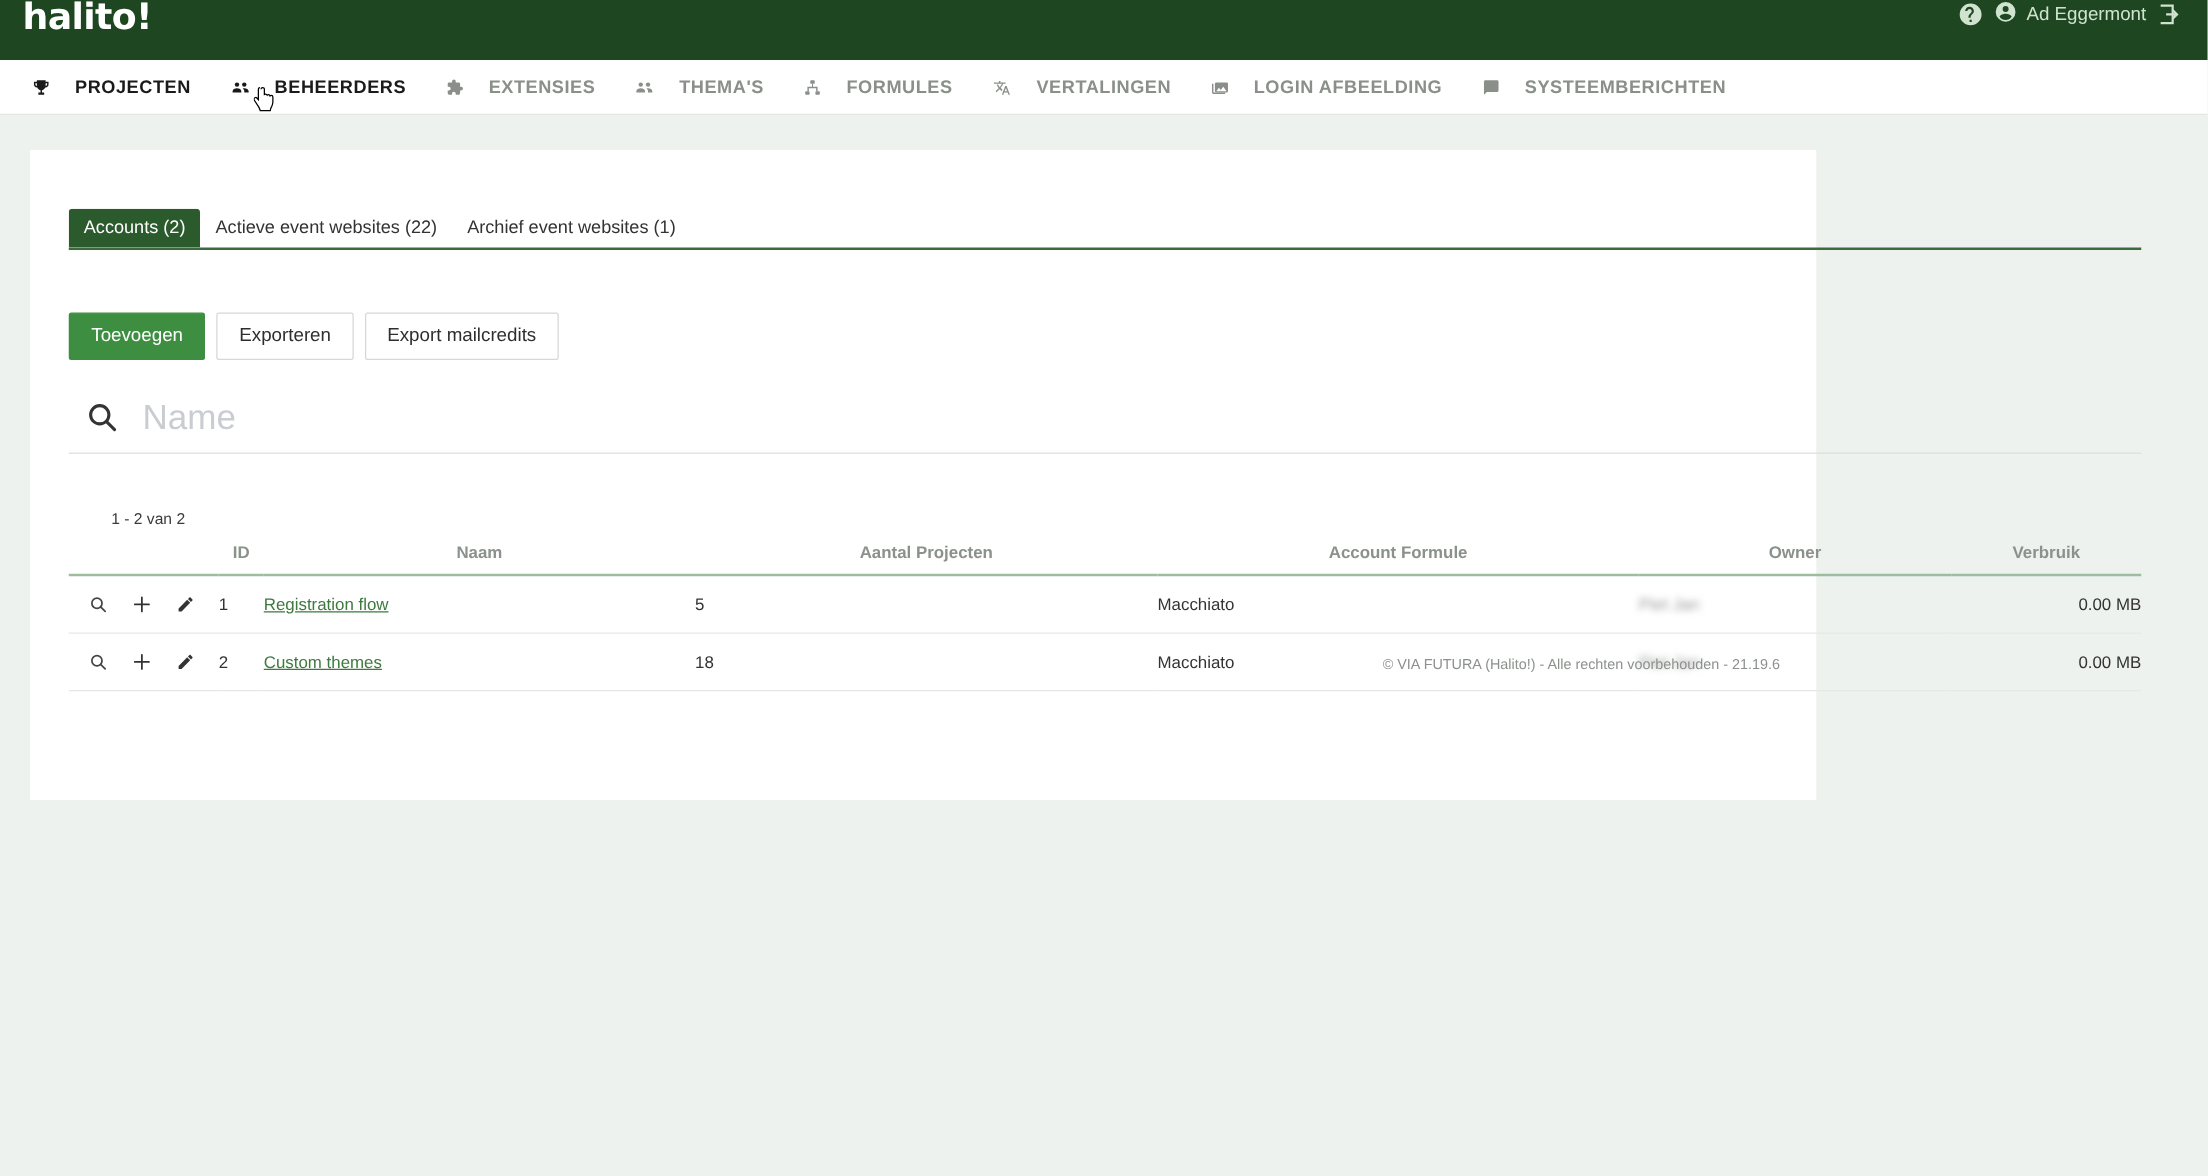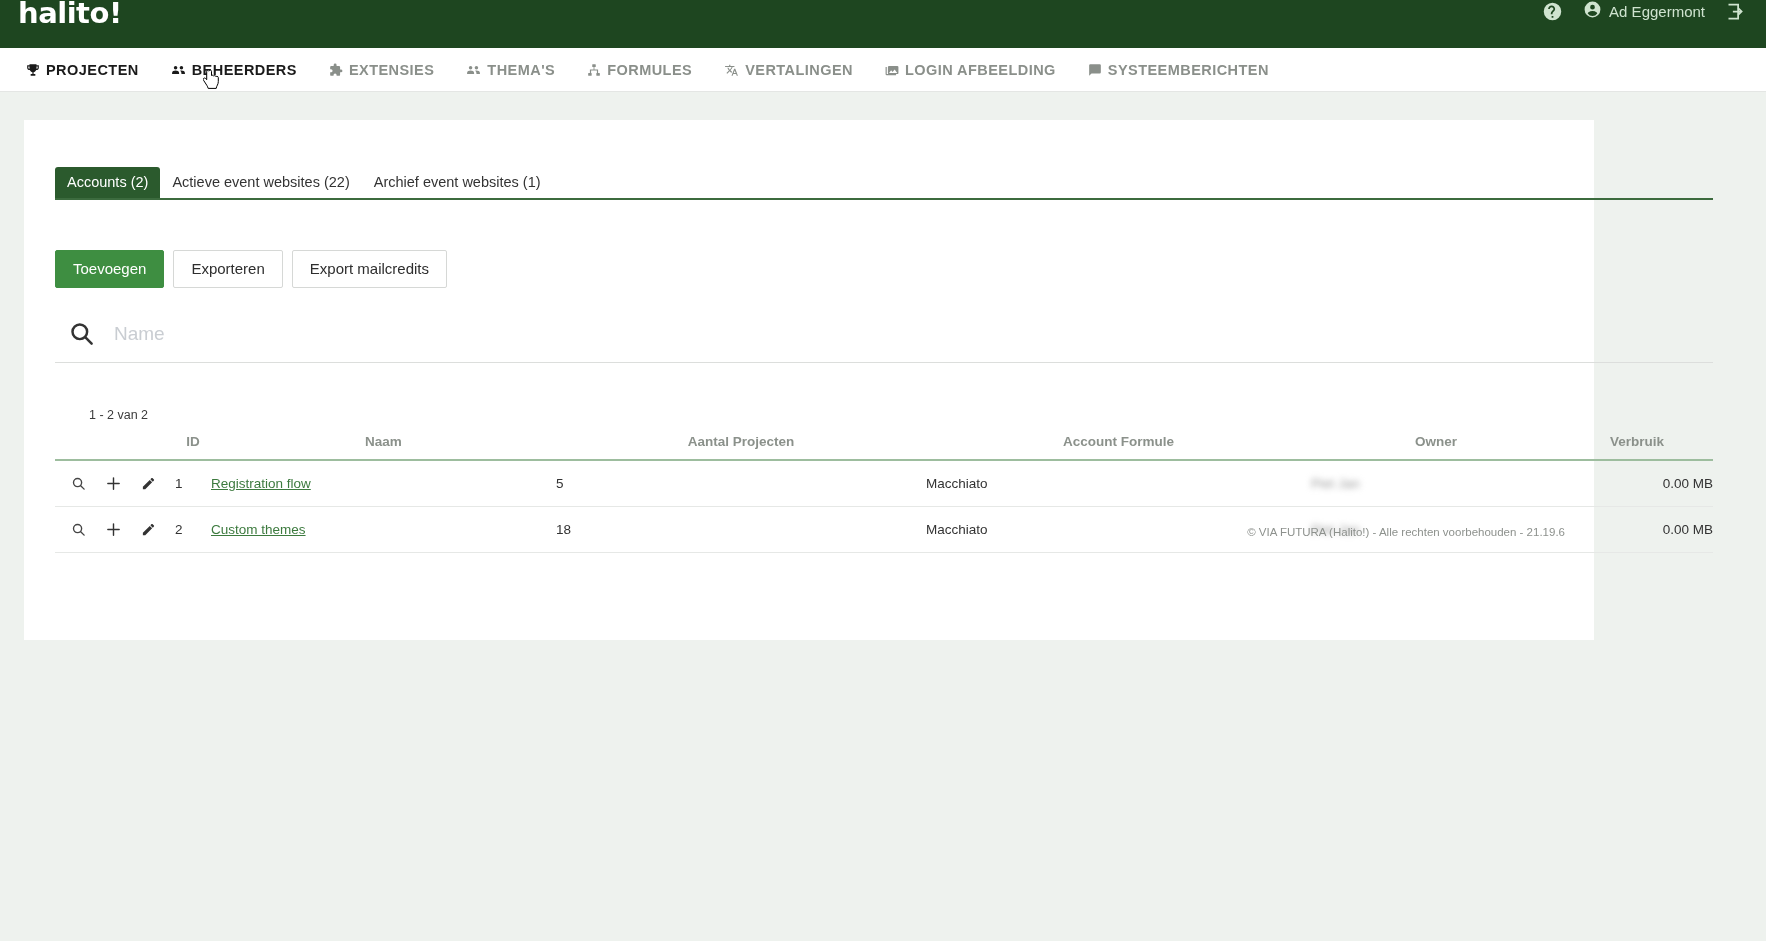--- a/index.html
+++ b/index.html
@@ -28,21 +28,21 @@
     letter-spacing: -0.5px;
     font-family: "DejaVu Sans", sans-serif;
     line-height: 1;
     position: relative;
     top: -1px;
   }
   .topbar-right {
     margin-left: auto;
     display: flex;
     align-items: center;
-    gap: 20px;
+    gap: 8px;
     margin-right: 20px;
   }
   .help-icon svg { display: block; }
   .user-chip {
     display: flex;
     align-items: center;
     gap: 7px;
     color: #cfe3cf;
     font-size: 15px;
   }
@@ -55,21 +55,21 @@
     width: 1766px; height: 44px;
     background: #ffffff;
     display: flex;
     align-items: center;
     padding-left: 26px;
     border-bottom: 1px solid #e4e6e4;
   }
   .navitem {
     display: flex;
     align-items: center;
-    gap: 6px;
+    gap: 20px;
     font-size: 14.5px;
     font-weight: 700;
     letter-spacing: 0.45px;
     color: #8a8f8a;
     margin-right: 32px;
     cursor: pointer;
     white-space: nowrap;
   }
   .navitem.active { color: #1a1a1a; }
   .navitem .nicon { display: flex; align-items: center; }
@@ -81,21 +81,21 @@
     left: 203px; top: 69px;
     width: 18px; height: 22px;
     pointer-events: none;
     z-index: 50;
   }
 
   
   .card {
     position: absolute;
     left: 24px; top: 120px;
-    width: 1570px; height: 520px;
+    width: 1429px; height: 520px;
     background: #ffffff;
   }
 
   
   .tabstrip {
     position: absolute;
     left: 31px; top: 47px;
     width: 1658px;
     height: 33px;
     border-bottom: 2px solid #3c6b3e;
@@ -150,21 +150,21 @@
     width: 1658px; height: 58px;
     border-bottom: 1px solid #dcdedc;
     display: flex;
     align-items: center;
   }
   .search-icon { margin-left: 13px; display: flex; align-items: center; }
   .search-input {
     flex: 1;
     border: none;
     outline: none;
-    font-size: 19px;
+    font-size: 28px;
     font-family: "Liberation Sans", sans-serif;
     color: #333;
     margin-left: 19px;
     background: transparent;
   }
   .search-input::placeholder { color: #c9cdd2; }
   .search-actions { display: flex; height: 100%; align-items: stretch; }
   .sbtn {
     display: flex;
     align-items: center;

